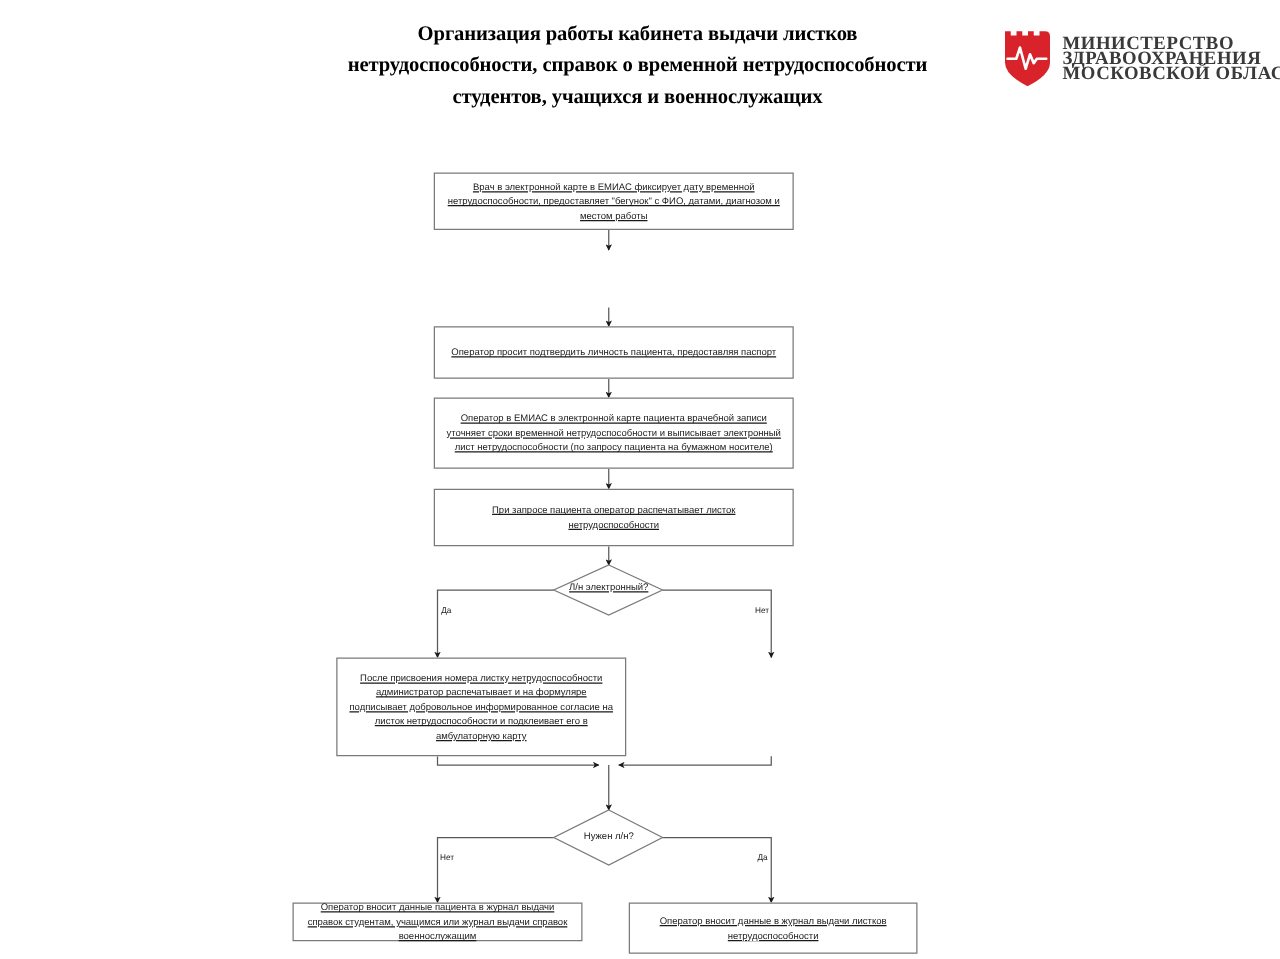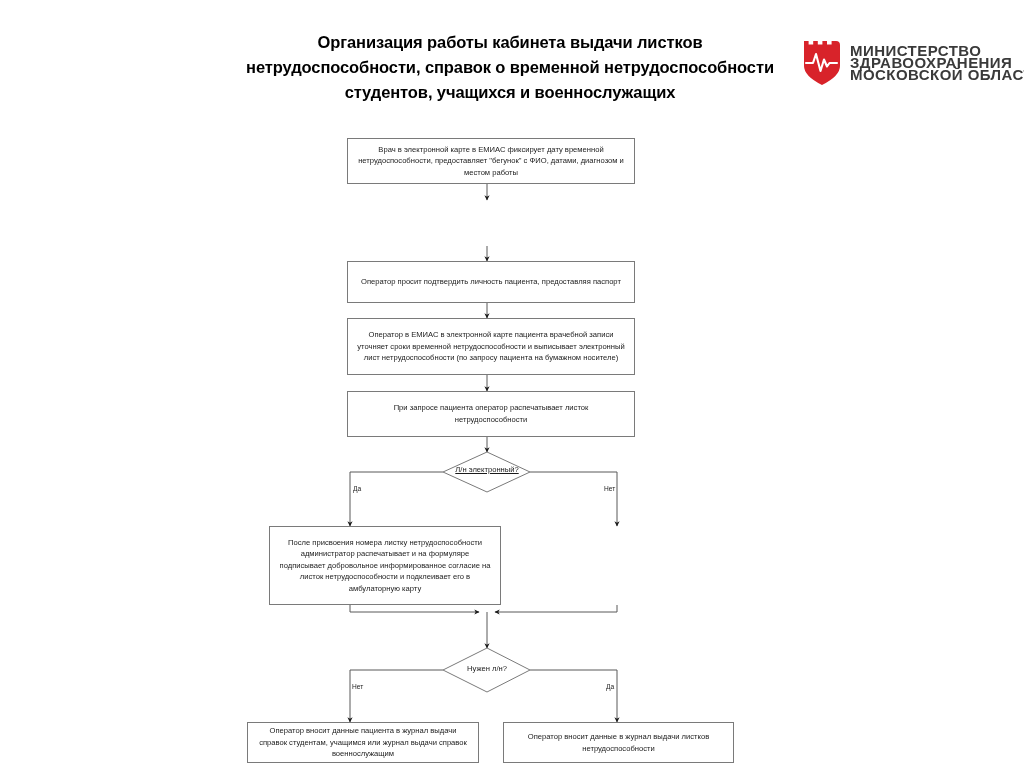--- a/index.html
+++ b/index.html
@@ -13,23 +13,24 @@
     position: relative;
     overflow: hidden;
     font-family: "Liberation Sans", "DejaVu Sans", sans-serif;
     color: #000000;
   }
 
   
   #header {
     position: absolute;
     left: 0;
-    top: 16px;
+    top: 0;
     width: 1024px;
     height: 100px;
+    font-family: Liberation Serif, serif;
   }
   #title {
     position: absolute;
     left: 200px;
     top: 14px;
     width: 620px;
     text-align: center;
     font-size: 16.5px;
     font-weight: bold;
     line-height: 25px;
@@ -85,20 +86,21 @@
     border: 1px solid #7a7a7a;
     background: #ffffff;
     display: flex;
     align-items: center;
     justify-content: center;
     text-align: center;
     font-size: 7.6px;
     line-height: 11.6px;
     padding: 3px 9px;
     color: #1a1a1a;
+    text-decoration: underline;
   }
   .node > span { display: block; width: 100%; }
 
   .diamond-label {
     position: absolute;
     text-align: center;
     font-size: 7.6px;
     line-height: 10px;
     color: #1a1a1a;
     pointer-events: none;
@@ -197,21 +199,21 @@
 
   <div class="node" style="left:234px; top:426px; width:232px; height:79px;margin-left:35px;">
     <span>После присвоения номера листку нетрудоспособности администратор распечатывает и на формуляре подписывает добровольное информированное согласие на листок нетрудоспособности и подклеивает его в амбулаторную карту</span>
   </div>
 
 
   <div class="diamond-label" style="left:437px; top:564px; width:100px;">Нужен л/н?</div>
   <div class="branch-label" style="left:352px; top:583px;">Нет</div>
   <div class="branch-label" style="left:606px; top:583px;">Да</div>
 
-  <div class="node" style="left:234px; top:622px; width:232px; height:41px;margin-left:13px;">
+  <div class="node" style="left:234px; top:622px; width:232px; height:31px;">
     <span>Оператор вносит данные пациента в журнал выдачи справок студентам, учащимся или журнал выдачи справок военнослужащим</span>
   </div>
 
   <div class="node" style="left:503px; top:622px; width:231px; height:41px;">
     <span>Оператор вносит данные в журнал выдачи листков нетрудоспособности</span>
   </div>
 
 </div>
 
 </body></html>

